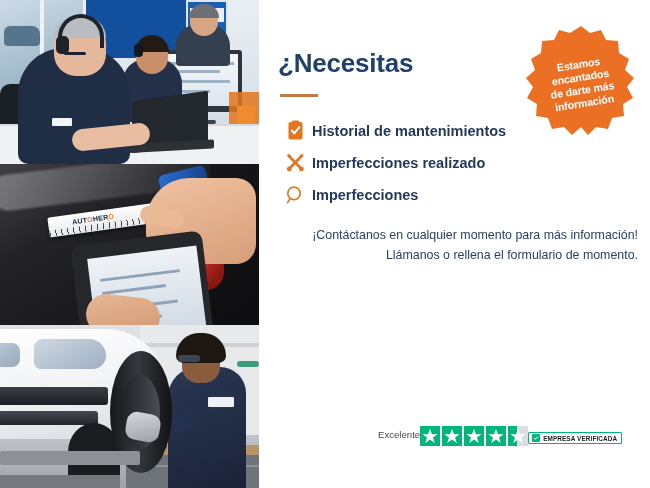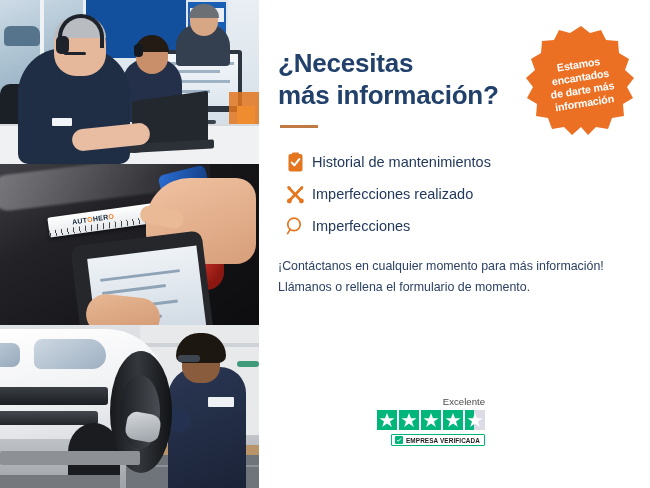--- a/index.html
+++ b/index.html
@@ -156,25 +156,25 @@
     padding: 48px 12px 0 19px;
   }
   .headline {
     font-size: 26px; line-height: 1.22; font-weight: bold;
     color: #21406a; letter-spacing: -.2px;
     max-width: 240px;
   }
   .rule { width: 38px; height: 3px; background: #c07b45; margin: 14px 0 0 2px; }
 
   .features { margin-top: 18px; }
-  .feature { display: flex; align-items: center; height: 32px; }
+  .feature { display: flex; align-items: center; height: 32px; font-weight: bold; }
   .f-ico { width: 34px; flex: 0 0 34px; display: flex; align-items: center; justify-content: center; }
   .f-label { font-size: 14.5px; color: #22395c; white-space: nowrap; }
 
-  .contact { margin-top: 14px; font-size: 12.4px; line-height: 1.62; color: #2c4163; }
+  .contact { margin-top: 14px; font-size: 12.4px; line-height: 1.62; color: #2c4163; text-align: right; }
 
   
   .badge {
     position: absolute; right: 12px; top: 24px;
     width: 114px; height: 114px;
   }
   .badge svg { position:absolute; inset:0; }
   .badge-inner {
     position: absolute; inset: 0;
     display: flex; flex-direction: column;
@@ -189,21 +189,21 @@
     width: 92px;
   }
 
   
   .tp {
     position: absolute; left: 118px; bottom: 42px;
     display: flex; align-items: flex-end; gap: 11px;
   }
   .tp-logo { display: flex; align-items: center; gap: 4px; padding-bottom: 2px; }
   .tp-name { font-size: 21px; font-weight: bold; color: #191919; letter-spacing: -.6px; }
-  .tp-right { display: flex; flex-direction: column; align-items: flex-end; }
+  .tp-right { display: flex; flex-direction: row; align-items: center; }
   .tp-excelente { font-size: 9.6px; color: #4a4a4a; margin-bottom: 3px; margin-left: 1px; }
   .tp-stars { display: flex; gap: 2px; }
   .tp-star { width: 20px; height: 20px; position: relative; background: #00b67a; }
   .tp-star.half { background: linear-gradient(90deg, #00b67a 0 47%, #dcdce6 47% 100%); }
   .tp-verified {
     margin-top: 4px; display: flex; align-items: center; gap: 3px;
     border: 1px solid #00b67a; padding: 1px 4px 1px 3px; border-radius: 1px;
   }
   .tp-v-check { width: 8px; height: 8px; background: #00b67a; border-radius: 1px;
     display:flex; align-items:center; justify-content:center; }
@@ -303,21 +303,20 @@
       <div class="p3-lift"></div>
         <div class="p3-lift2"></div>
     </div>
 
   </div>
 
   <div class="content">
 
     <h1 class="headline">
       <span>¿Necesitas</span><br>
-      <span>más información?</span>
     </h1>
     <div class="rule"></div>
 
     <div class="features">
 
       <div class="feature">
         <span class="f-ico">
           <svg width="19" height="21" viewBox="0 0 19 21">
             <rect x="2.5" y="2" width="14" height="17.5" rx="2" fill="#e3761f"></rect>
             <rect x="6" y="0.5" width="7" height="3.6" rx="1.2" fill="#e3761f"></rect>

